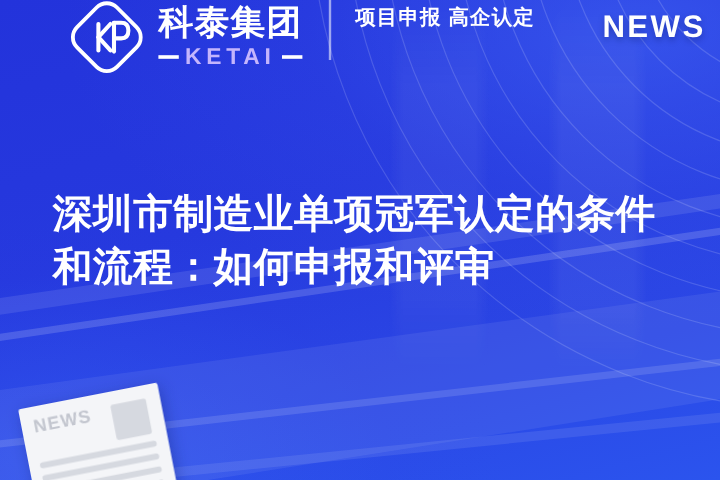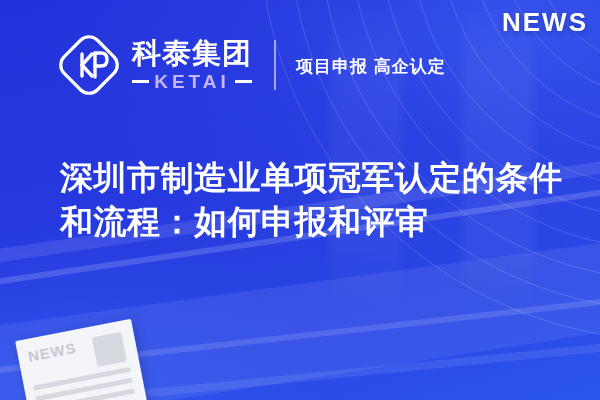--- a/index.html
+++ b/index.html
@@ -74,21 +74,21 @@
   }
   .streaks svg { display: block; }
 
   
   .header {
     position: absolute;
     left: 0; top: 0;
     width: 600px;
     height: 130px;
     display: flex;
-    align-items: center;
+    align-items: flex-start;
   }
 
   .brand {
     display: flex;
     align-items: center;
     margin-left: 58px;
   }
   .logo-mark { width: 62px; height: 62px; flex: none; }
   .logo-mark svg { display: block; }
 
@@ -171,21 +171,21 @@
     font-size: 26px;
     letter-spacing: 2px;
     color: #ffffff;
     text-shadow: 0 2px 5px rgba(10,20,90,0.35);
     line-height: 1;
   }
 
   
   .title {
     position: absolute;
-    left: 60px;
+    left: 44px;
     top: 156px;
     width: 520px;
   }
   .title-line {
     font-family: "DejaVu Sans", "Liberation Sans", sans-serif;
     font-weight: 700;
     font-size: 33px;
     line-height: 44px;
     letter-spacing: 0.5px;
     color: #ffffff;

